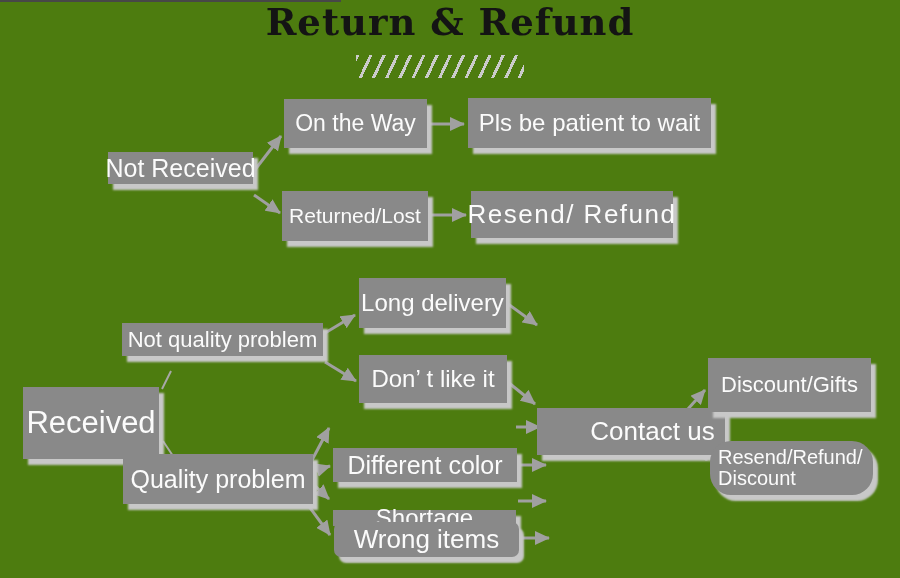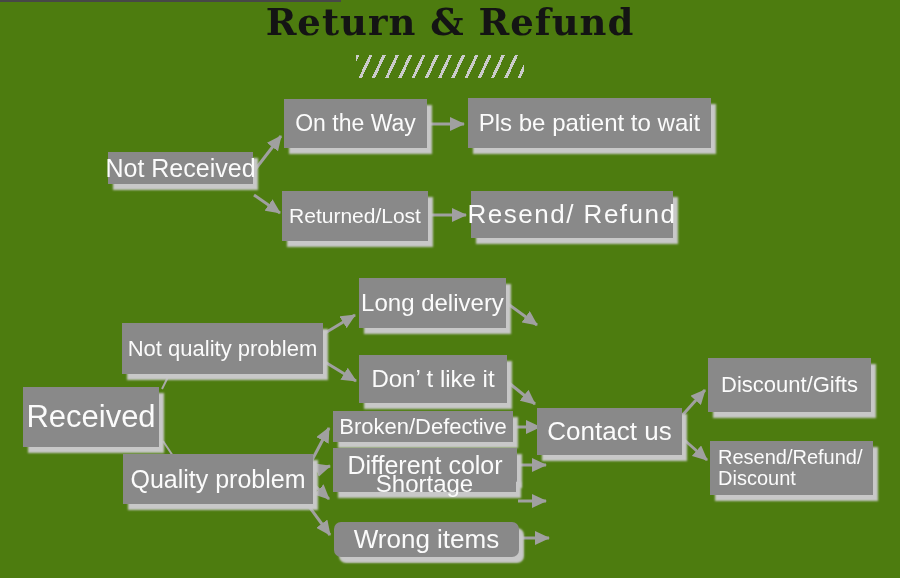--- a/index.html
+++ b/index.html
@@ -69,32 +69,31 @@
       <line x1="163" y1="441" x2="173" y2="456"></line>
     </g>
   </svg>
 
   <div class="node" style="left:108px;top:152px;width:145px;height:32px;font-size:25px;">Not Received</div>
   <div class="node" style="left:284px;top:99px;width:143px;height:49px;font-size:23px;">On the Way</div>
   <div class="node" style="left:468px;top:98px;width:243px;height:50px;font-size:24px;">Pls be patient to wait</div>
   <div class="node" style="left:282px;top:191px;width:146px;height:50px;font-size:21px;">Returned/Lost</div>
   <div class="node" style="left:471px;top:191px;width:202px;height:47px;font-size:26px;letter-spacing:1.5px;">Resend/ Refund</div>
 
-  <div class="node" style="left:23px;top:387px;width:136px;height:60px;font-size:31px;text-align:center;">Received</div>
-  <div class="node" style="left:122px;top:323px;width:201px;height:51px;font-size:22px;">Not quality problem</div>
+  <div class="node" style="left:23px;top:387px;width:136px;height:72px;font-size:31px;text-align:center;">Received</div>
+  <div class="node" style="left:122px;top:323px;width:201px;height:33px;font-size:22px;">Not quality problem</div>
   <div class="node" style="left:123px;top:454px;width:190px;height:50px;font-size:25px;">Quality problem</div>
 
   <div class="node" style="left:359px;top:278px;width:147px;height:50px;font-size:24px;">Long delivery</div>
   <div class="node" style="left:359px;top:355px;width:148px;height:48px;font-size:24px;">Don’ t like it</div>
 
-  <div class="node" style="left:333px;top:411px;width:180px;height:31px;font-size:22px;">Broken/Defective</div>
   <div class="node" style="left:333px;top:448px;width:184px;height:34px;font-size:25px;">Different color</div>
-  <div class="node" style="left:333px;top:476px;width:183px;height:16px;font-size:24px;">Shortage</div>
+  <div class="node" style="left:333px;top:510px;width:183px;height:16px;font-size:24px;">Shortage</div>
   <div class="node" style="left:334px;top:522px;width:185px;height:35px;font-size:26px;border-radius:7px;">Wrong items</div>
 
-  <div class="node" style="left:537px;top:408px;width:145px;height:47px;font-size:26px;">Contact us</div>
+  <div class="node" style="left:537px;top:408px;width:145px;height:47px;font-size:26px;padding-left:43px;">Contact us</div>
   <div class="node" style="left:708px;top:358px;width:163px;height:54px;font-size:22px;">Discount/Gifts</div>
-  <div class="node two-line" style="left:710px;top:441px;width:163px;height:54px;font-size:20px;">
+  <div class="node two-line" style="left:710px;top:441px;width:163px;height:54px;font-size:20px;border-radius:21px;">
     <span>Resend/Refund/</span>
     <span>Discount</span>
   </div>
 
 </div>
 
 </body></html>

